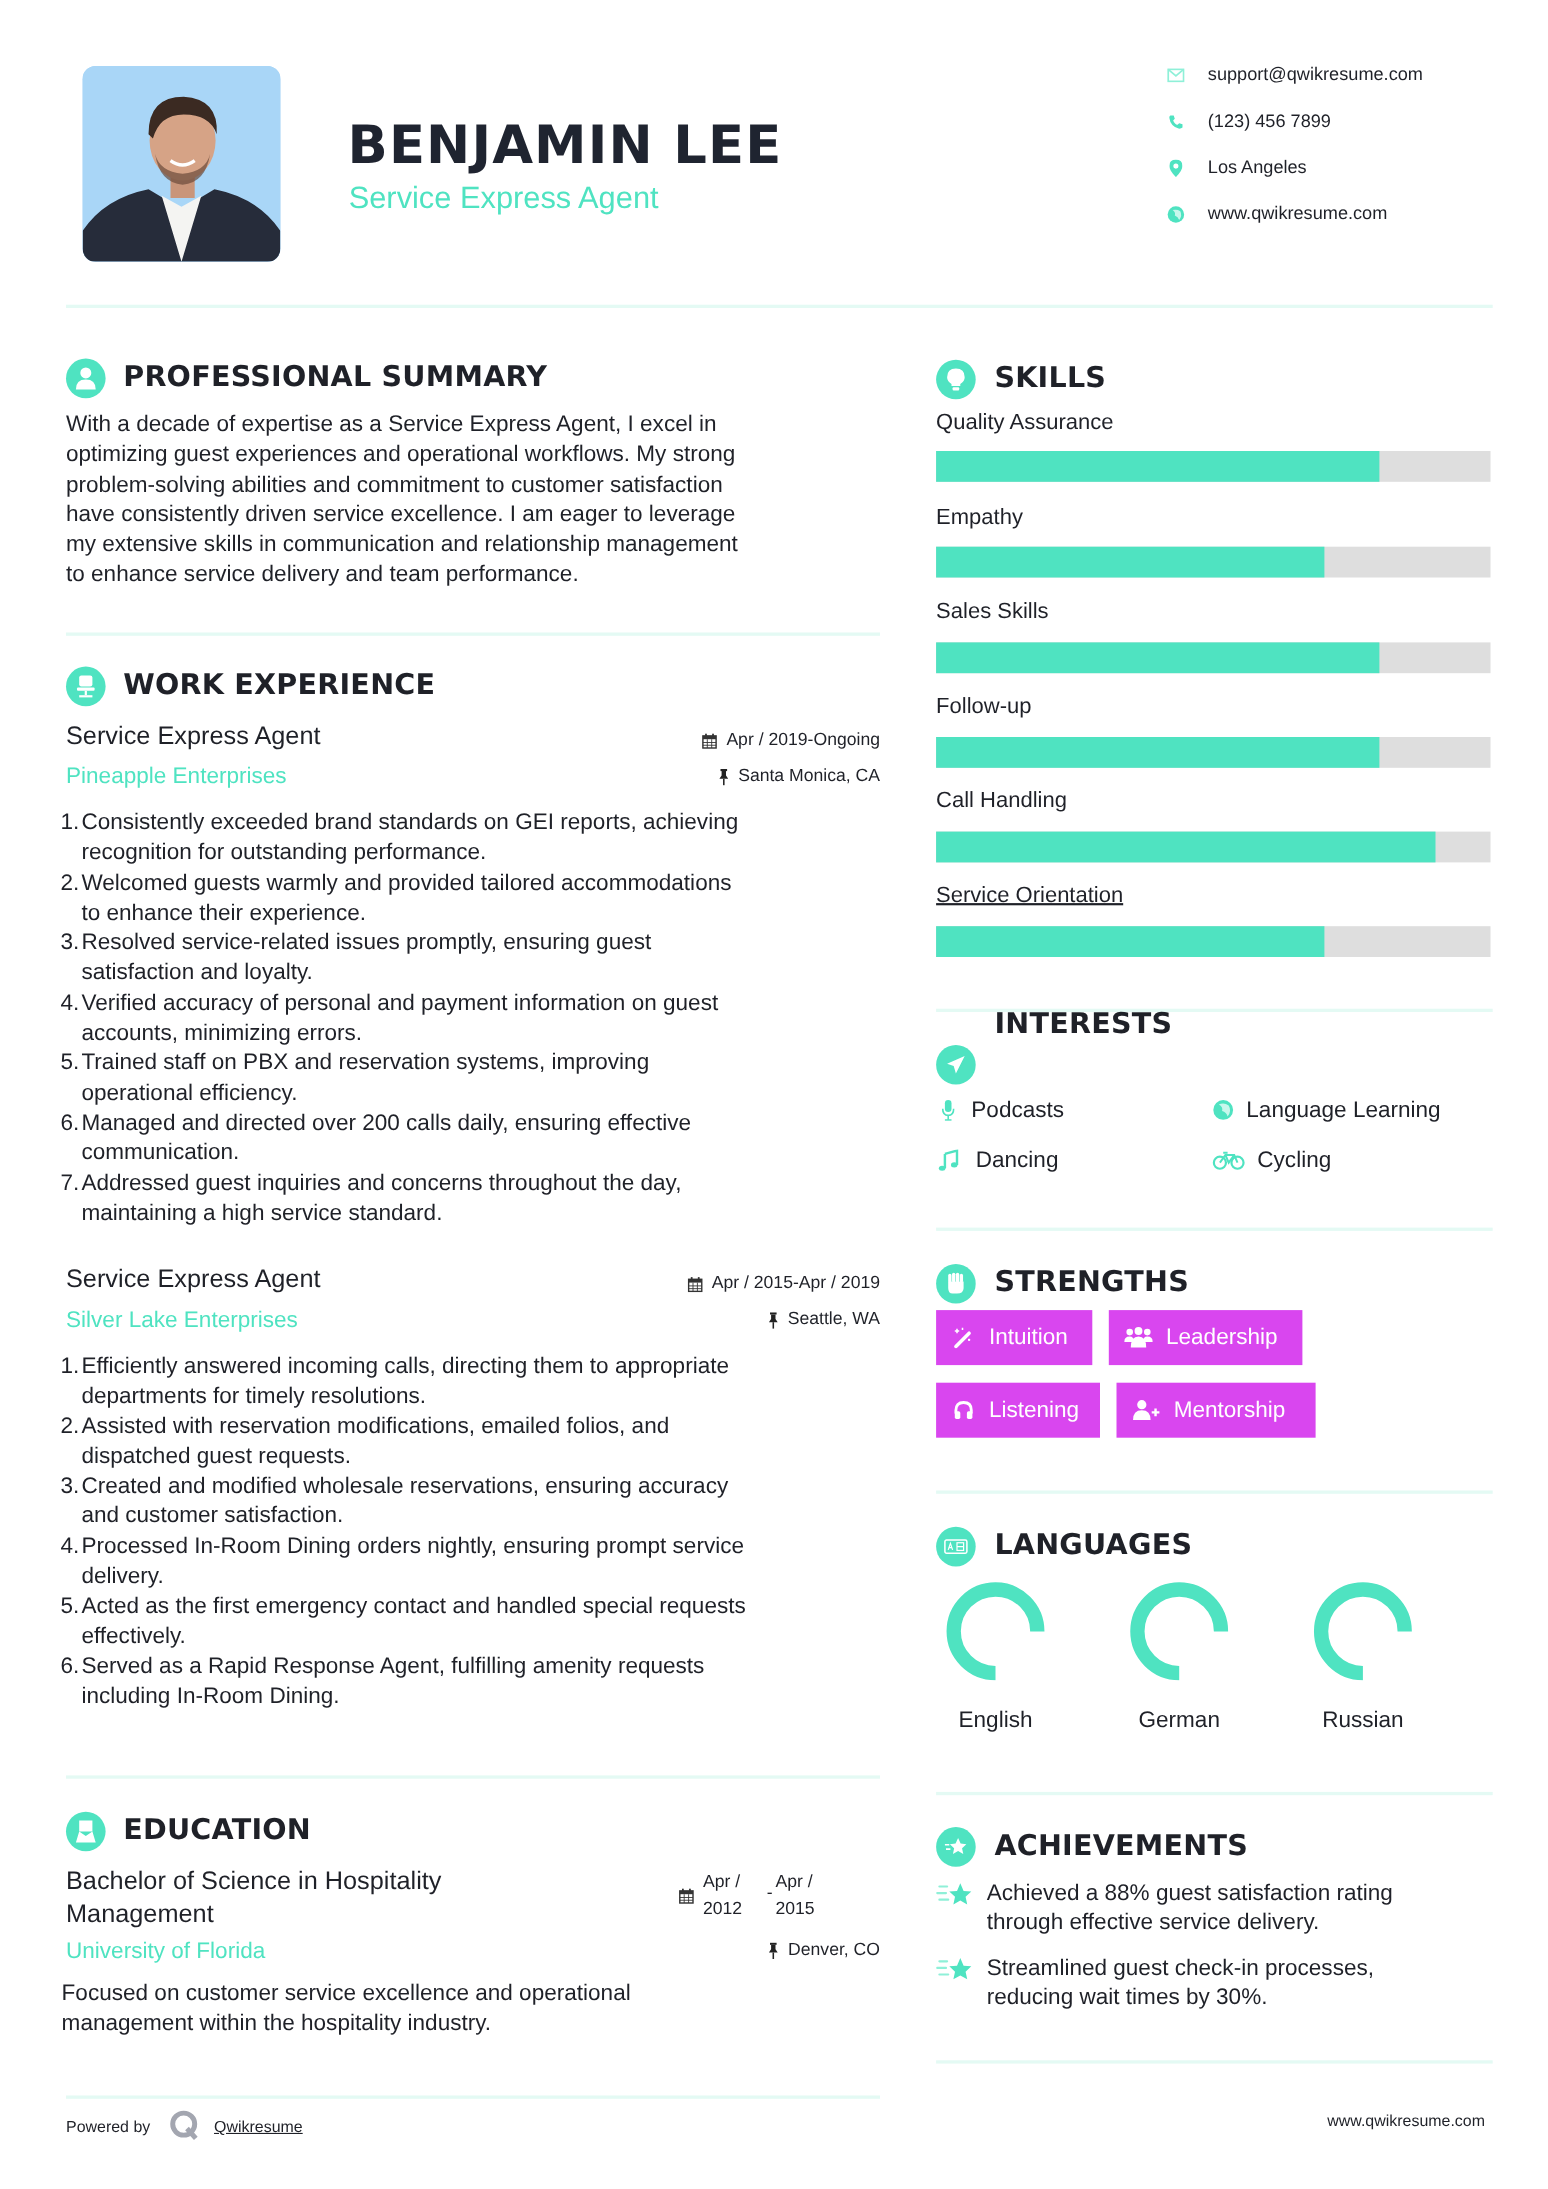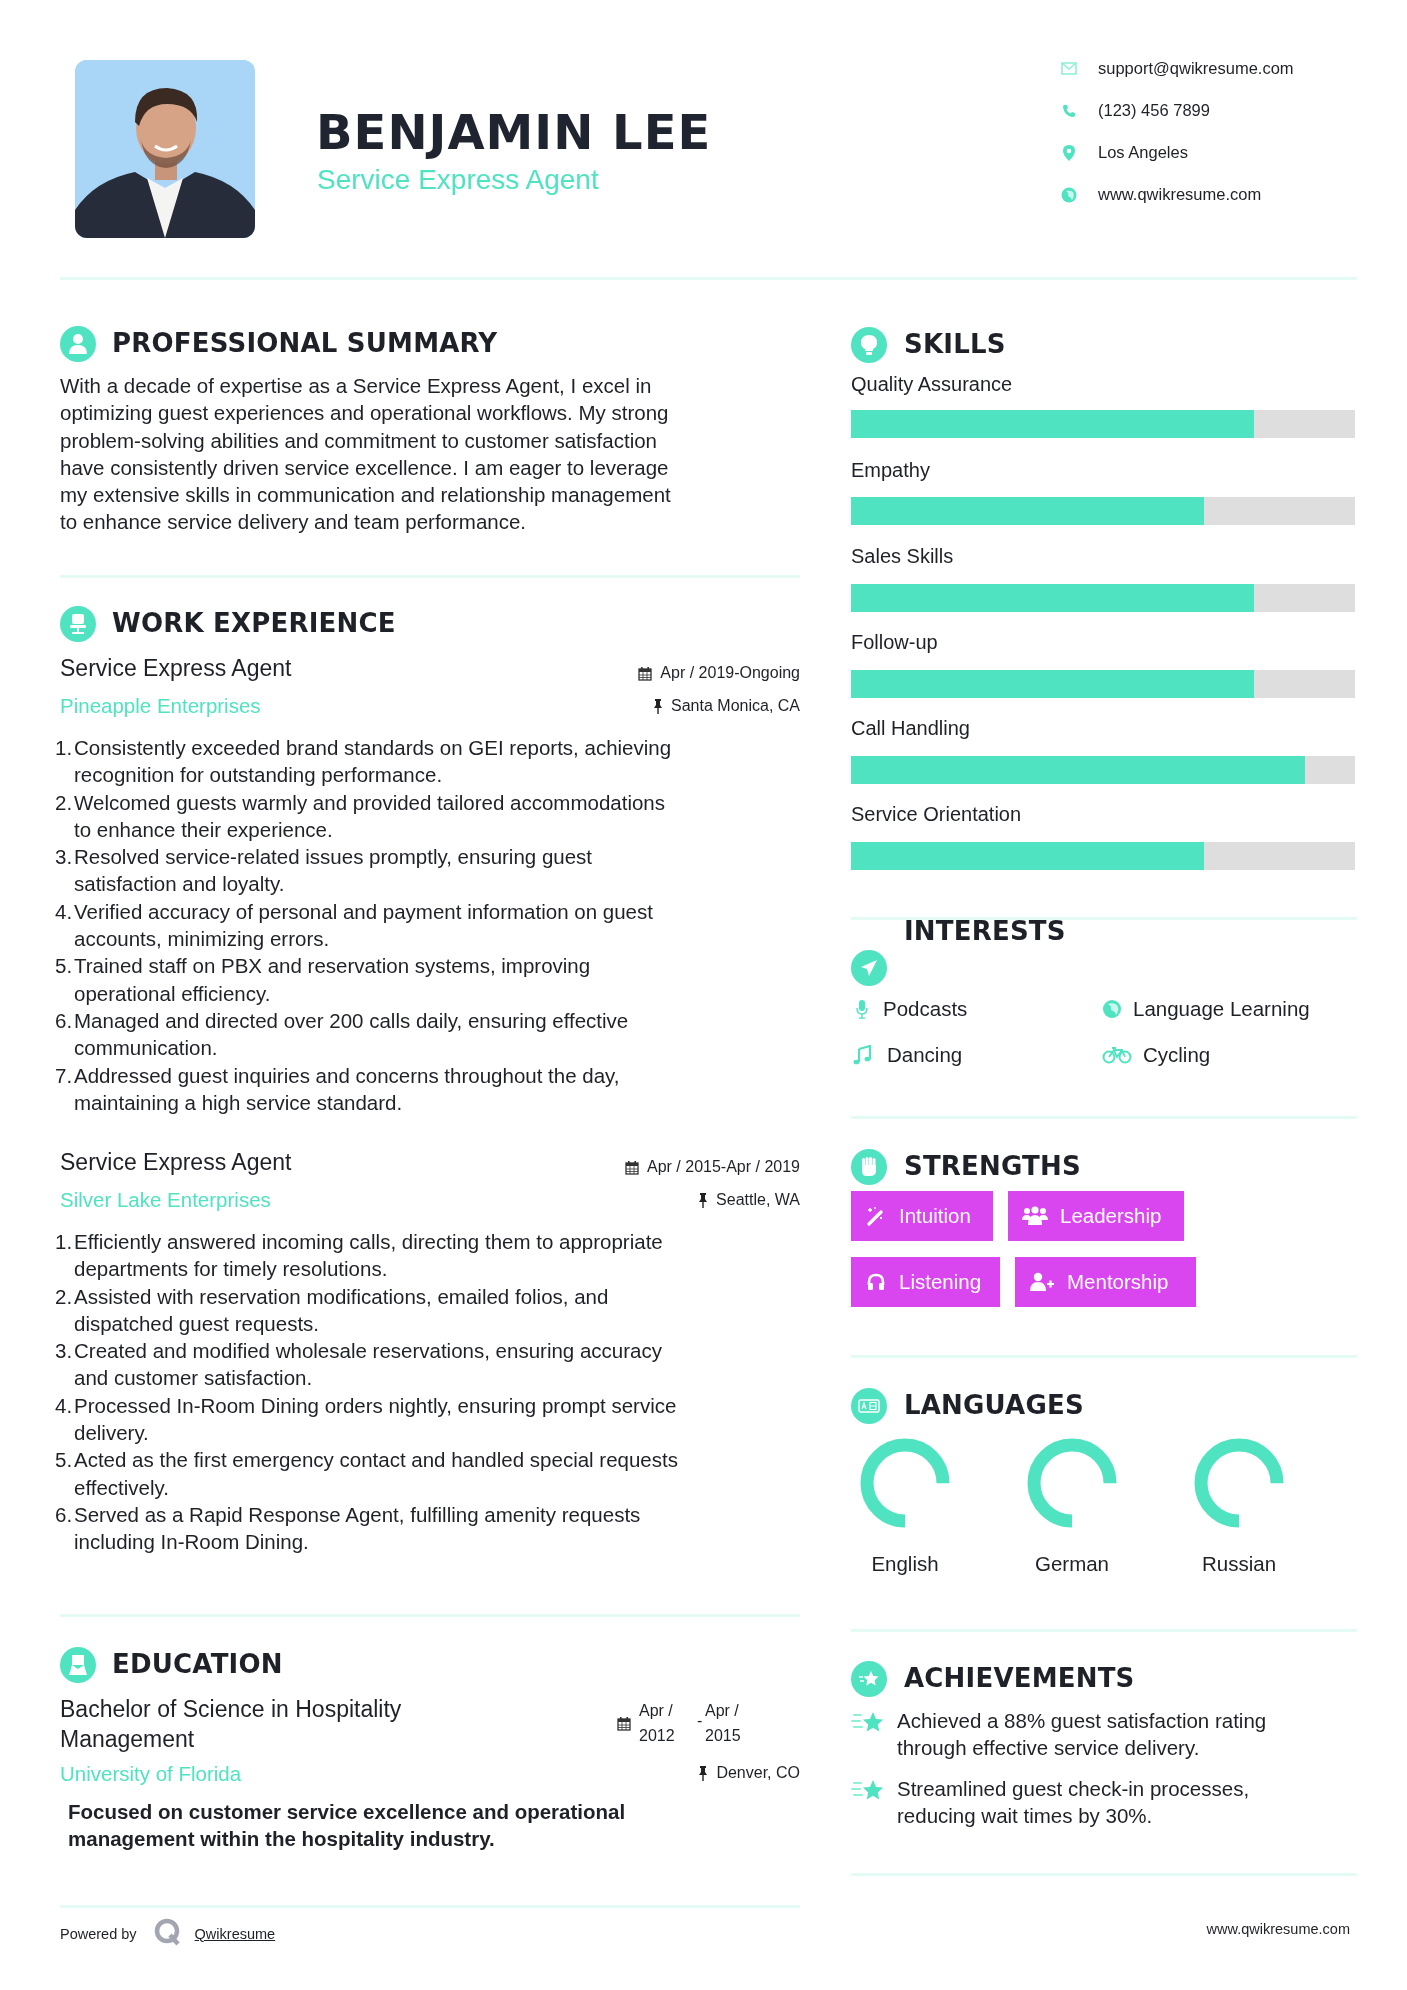--- a/index.html
+++ b/index.html
@@ -267,21 +267,21 @@
 </div>
 <div class="abs company" style="left:60px; top:1762px;">University of Florida</div>
 <div class="abs meta" style="left:500px; width:300px; top:1764px;">
   <svg width="10" height="15" viewBox="0 0 10 15">
       <rect x="2" y="0" width="6" height="2" fill="#222"></rect>
       <path d="M3 2 H7 V6 L9 9 H1 L3 6 Z" fill="#222"></path>
       <rect x="4.3" y="9" width="1.4" height="6" fill="#222"></rect>
     </svg>
   <span>Denver, CO</span>
 </div>
-<div class="abs body-text" style="left:68px; top:1798px;font-weight:bold;">
+<div class="abs body-text" style="left:56px; top:1798px;">
   <div>Focused on customer service excellence and operational</div>
   <div>management within the hospitality industry.</div>
 </div>
 
 <div class="abs divider" style="left:60px; top:1905px; width:740px;"></div>
 
 <div class="abs sec-icon" style="left:851px; top:327px;">
   <svg width="18" height="22" viewBox="0 0 18 22">
       <path d="M9 1 Q17 1 17 9 Q17 13 13 15 V17 H5 V15 Q1 13 1 9 Q1 1 9 1 Z" fill="#fff"></path>
       <rect x="6" y="18" width="6" height="3" rx="1" fill="#fff"></rect>
@@ -302,21 +302,21 @@
     <div class="fill" style="width:80%;"></div>
   </div>
 <div class="abs skill-label" style="top:631px;">Follow-up</div>
 <div class="abs bar" style="top:670px;">
     <div class="fill" style="width:80%;"></div>
   </div>
 <div class="abs skill-label" style="top:717px;">Call Handling</div>
 <div class="abs bar" style="top:756px;">
     <div class="fill" style="width:90%;"></div>
   </div>
-<div class="abs skill-label" style="top:803px;">Service Orientation</div>
+<div class="abs skill-label" style="top:803px;text-decoration:underline;">Service Orientation</div>
 <div class="abs bar" style="top:842px;">
     <div class="fill" style="width:70%;"></div>
   </div>
 
 <div class="abs divider" style="left:851px; top:917px; width:506px;"></div>
 
 <div class="abs sec-icon" style="left:851px; top:950px;">
   <svg width="20" height="20" viewBox="0 0 20 20">
       <path d="M18 2 L2 9 L8 11 L10 18 Z" fill="#fff"></path>
     </svg>

